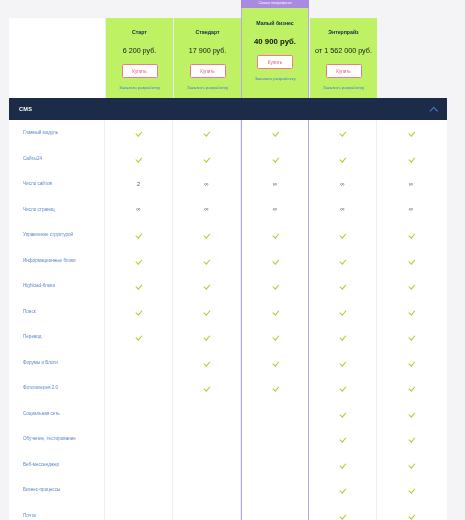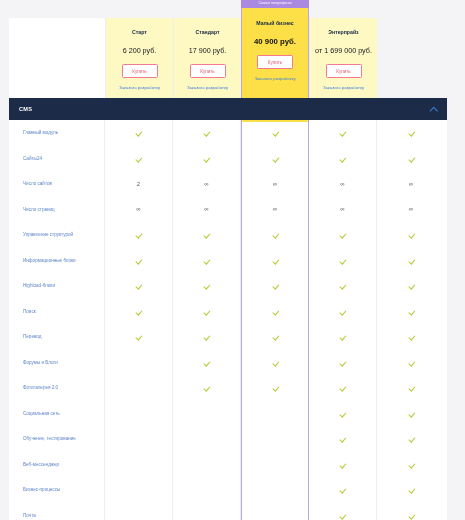--- a/index.html
+++ b/index.html
@@ -30,36 +30,36 @@
   .plan-col-spacer {
     width: 96px;
     flex: 0 0 96px;
     background: #ffffff;
     margin-top: 18px;
     height: 80px;
   }
   .plan-col {
     flex: 0 0 68px;
     width: 68px;
-    background: #fef9c3;
+    background: #bef264;
     margin-top: 18px;
     height: 80px;
     display: flex;
     flex-direction: column;
     align-items: center;
     border-left: 1px solid #eceef1;
     position: relative;
   }
   .plan-col.first-plan { border-left: 1px solid #eceef1; }
   .plan-col.featured {
     margin-top: 8px;
-    height: 114px;
+    height: 90px;
     border-left: 1px solid #b9a6e8;
     border-right: 1px solid #b9a6e8;
-    background: #fde047;
+    background: #bef264;
     z-index: 3;
   }
   .featured-badge {
     position: absolute;
     top: -9px;
     left: -1px;
     right: -1px;
     height: 9px;
     background: #a98ae0;
     color: #ffffff;
@@ -227,21 +227,21 @@
         </div>
         <div class="plan-col featured">
           <div class="featured-badge">Самая популярная</div>
           <div class="plan-name">Малый бизнес</div>
           <div class="plan-price">40 900 руб.</div>
           <div class="buy-btn">Купить</div>
           <a class="dev-link">Заказать разработку</a>
         </div>
         <div class="plan-col">
           <div class="plan-name">Энтерпрайз</div>
-          <div class="plan-price">от 1 699 000 руб.</div>
+          <div class="plan-price">от 1 562 000 руб.</div>
           <div class="buy-btn">Купить</div>
           <a class="dev-link">Заказать разработку</a>
         </div>
       </div>
   </div>
 
   <div class="section-header">
     <span class="section-title">CMS</span>
     <span class="chev-up"></span>
   </div>

